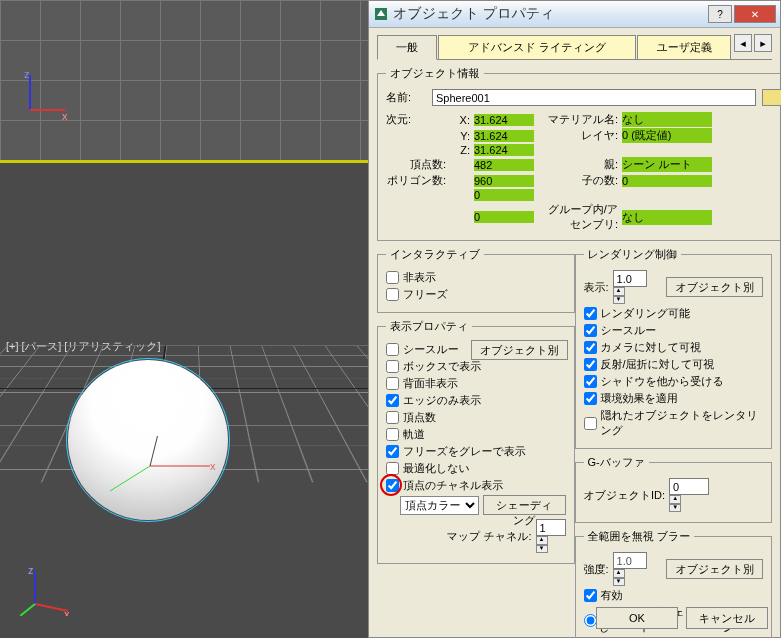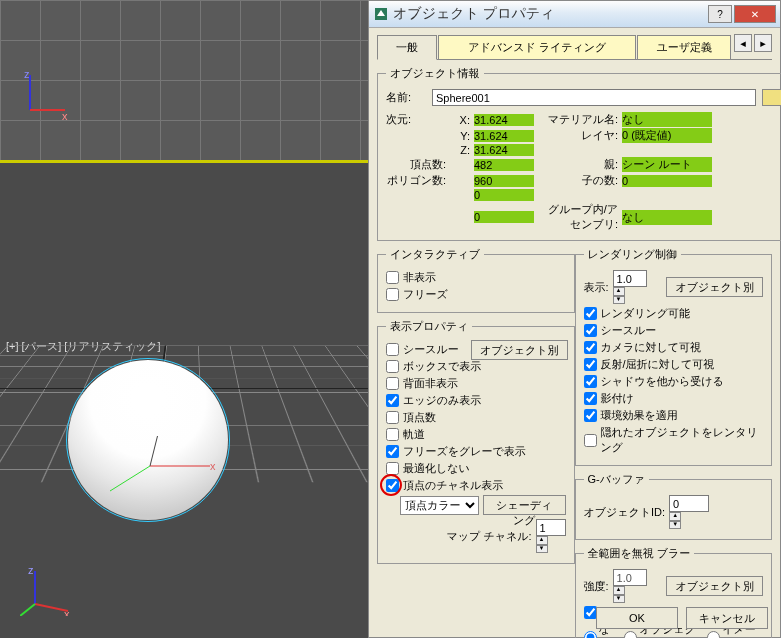--- a/index.html
+++ b/index.html
@@ -291,24 +291,20 @@
           <div class="chk">
               <input type="checkbox" checked="" style="">
               <span>反射/屈折に対して可視</span>
             </div>
           <div class="chk">
               <input type="checkbox" checked="" style="">
               <span>シャドウを他から受ける</span>
             </div>
           <div class="chk">
               <input type="checkbox" checked="" style="">
-              <span>影付け</span>
-            </div>
-          <div class="chk">
-              <input type="checkbox" checked="" style="">
               <span>環境効果を適用</span>
             </div>
           <div class="chk">
               <input type="checkbox" style="">
               <span>隠れたオブジェクトをレンタリング</span>
             </div>
         </fieldset>
 
         <fieldset>
           <legend>G-バッファ</legend>

